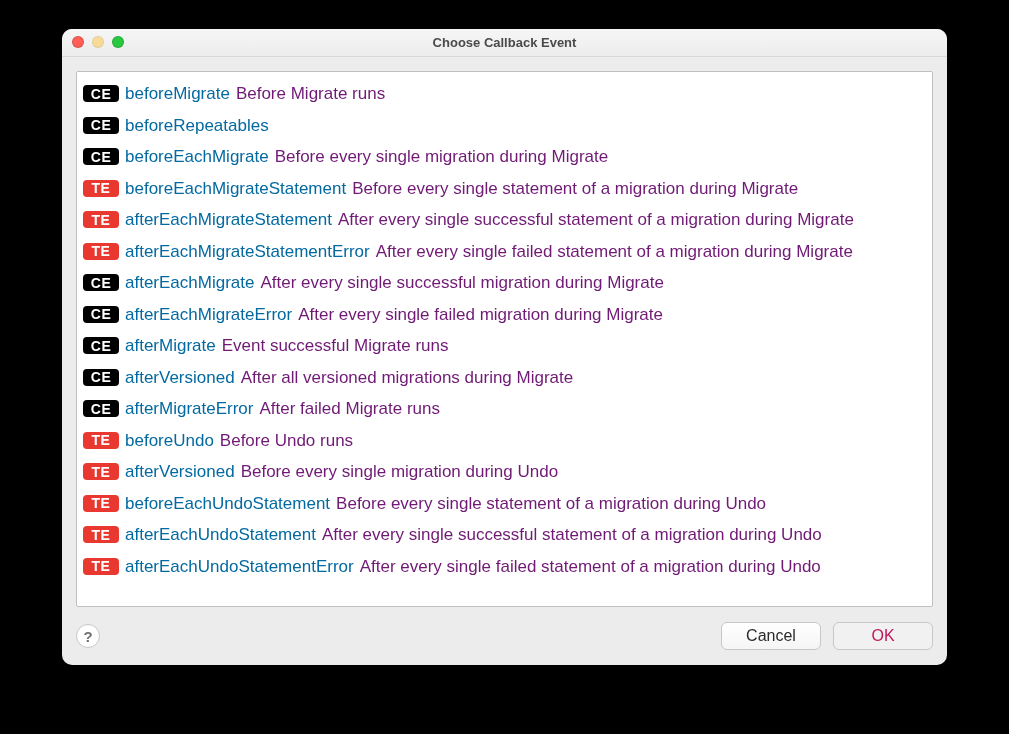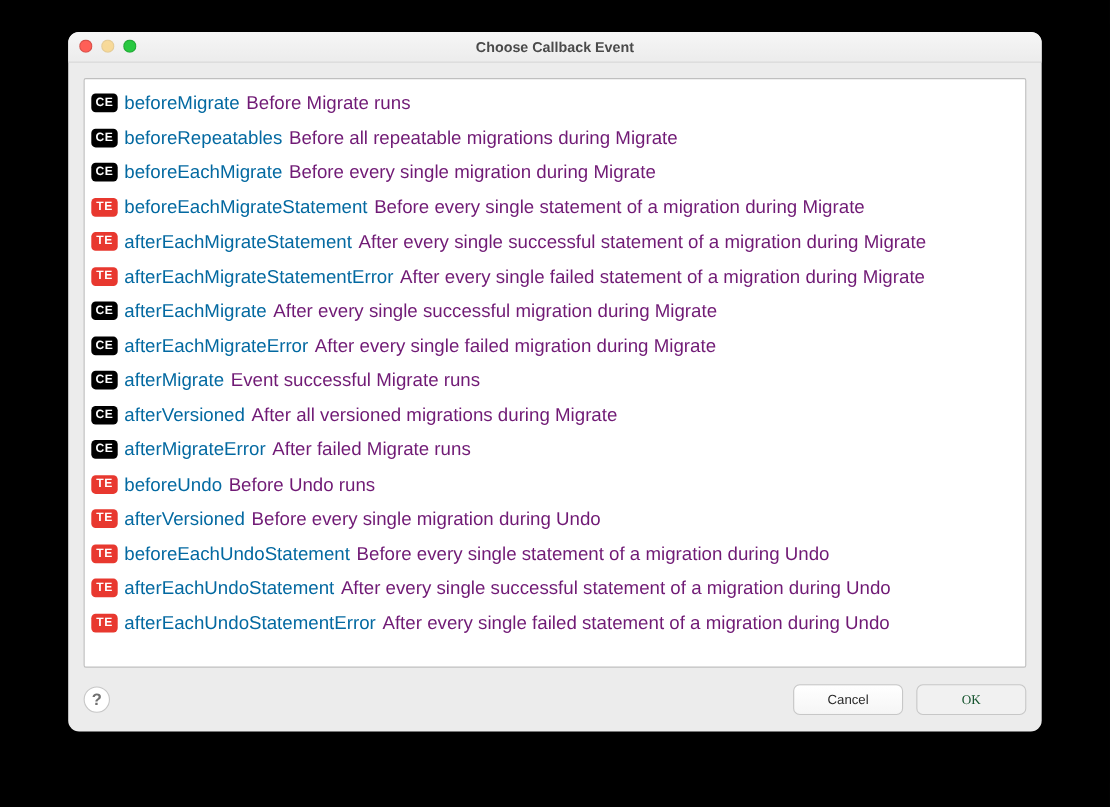--- a/index.html
+++ b/index.html
@@ -76,23 +76,23 @@
     height: 31.5px;
     font-size: 17px;
     line-height: 1;
     white-space: nowrap;
     cursor: default;
   }
   .badge {
     display: inline-flex;
     align-items: center;
     justify-content: center;
-    width: 24px; height: 17px;
+    width: 36px; height: 17px;
     border-radius: 4px;
-    font-size: 11px;
+    font-size: 14px;
     font-weight: 800;
     letter-spacing: 0.5px;
     color: #fff;
     flex: 0 0 auto;
   }
   .badge.ce { background: #000; }
   .badge.te { background: #e8382f; }
   .ev-name { color: #0369a1; font-weight: 400; }
   .ev-desc { color: #701a75; font-weight: 400; }
   .footer {
@@ -114,30 +114,29 @@
     cursor: pointer;
   }
   .spacer { flex: 1; }
   .btn {
     height: 28px;
     min-width: 100px;
     padding: 0 18px;
     border: 1px solid #c7c7c7;
     border-radius: 6px;
     background: linear-gradient(#ffffff,#f5f5f5);
-    font-size: 12px;
+    font-size: 16px;
     color: #2a2a2a;
     margin-left: 12px;
     cursor: pointer;
   }
   .btn.disabled {
-    color: #14532d;
+    color: #be185d;
     background: #f1f1f1;
     cursor: default;
-    font-family: Liberation Serif, serif;
   }
 </style>
 </head>
 <body>
 
 <div class="window">
   <div class="titlebar">
     <div class="traffic">
       <div class="dot dot-close"></div>
       <div class="dot dot-min"></div>
@@ -150,21 +149,20 @@
     <div class="list-frame">
       <div class="list" id="event-list">
           <div class="row">
             <span class="badge ce">CE</span>
             <span class="ev-name">beforeMigrate</span>
             <span class="ev-desc">Before Migrate runs</span>
           </div>
           <div class="row">
             <span class="badge ce">CE</span>
             <span class="ev-name">beforeRepeatables</span>
-            <span class="ev-desc">Before all repeatable migrations during Migrate</span>
           </div>
           <div class="row">
             <span class="badge ce">CE</span>
             <span class="ev-name">beforeEachMigrate</span>
             <span class="ev-desc">Before every single migration during Migrate</span>
           </div>
           <div class="row">
             <span class="badge te">TE</span>
             <span class="ev-name">beforeEachMigrateStatement</span>
             <span class="ev-desc">Before every single statement of a migration during Migrate</span>

